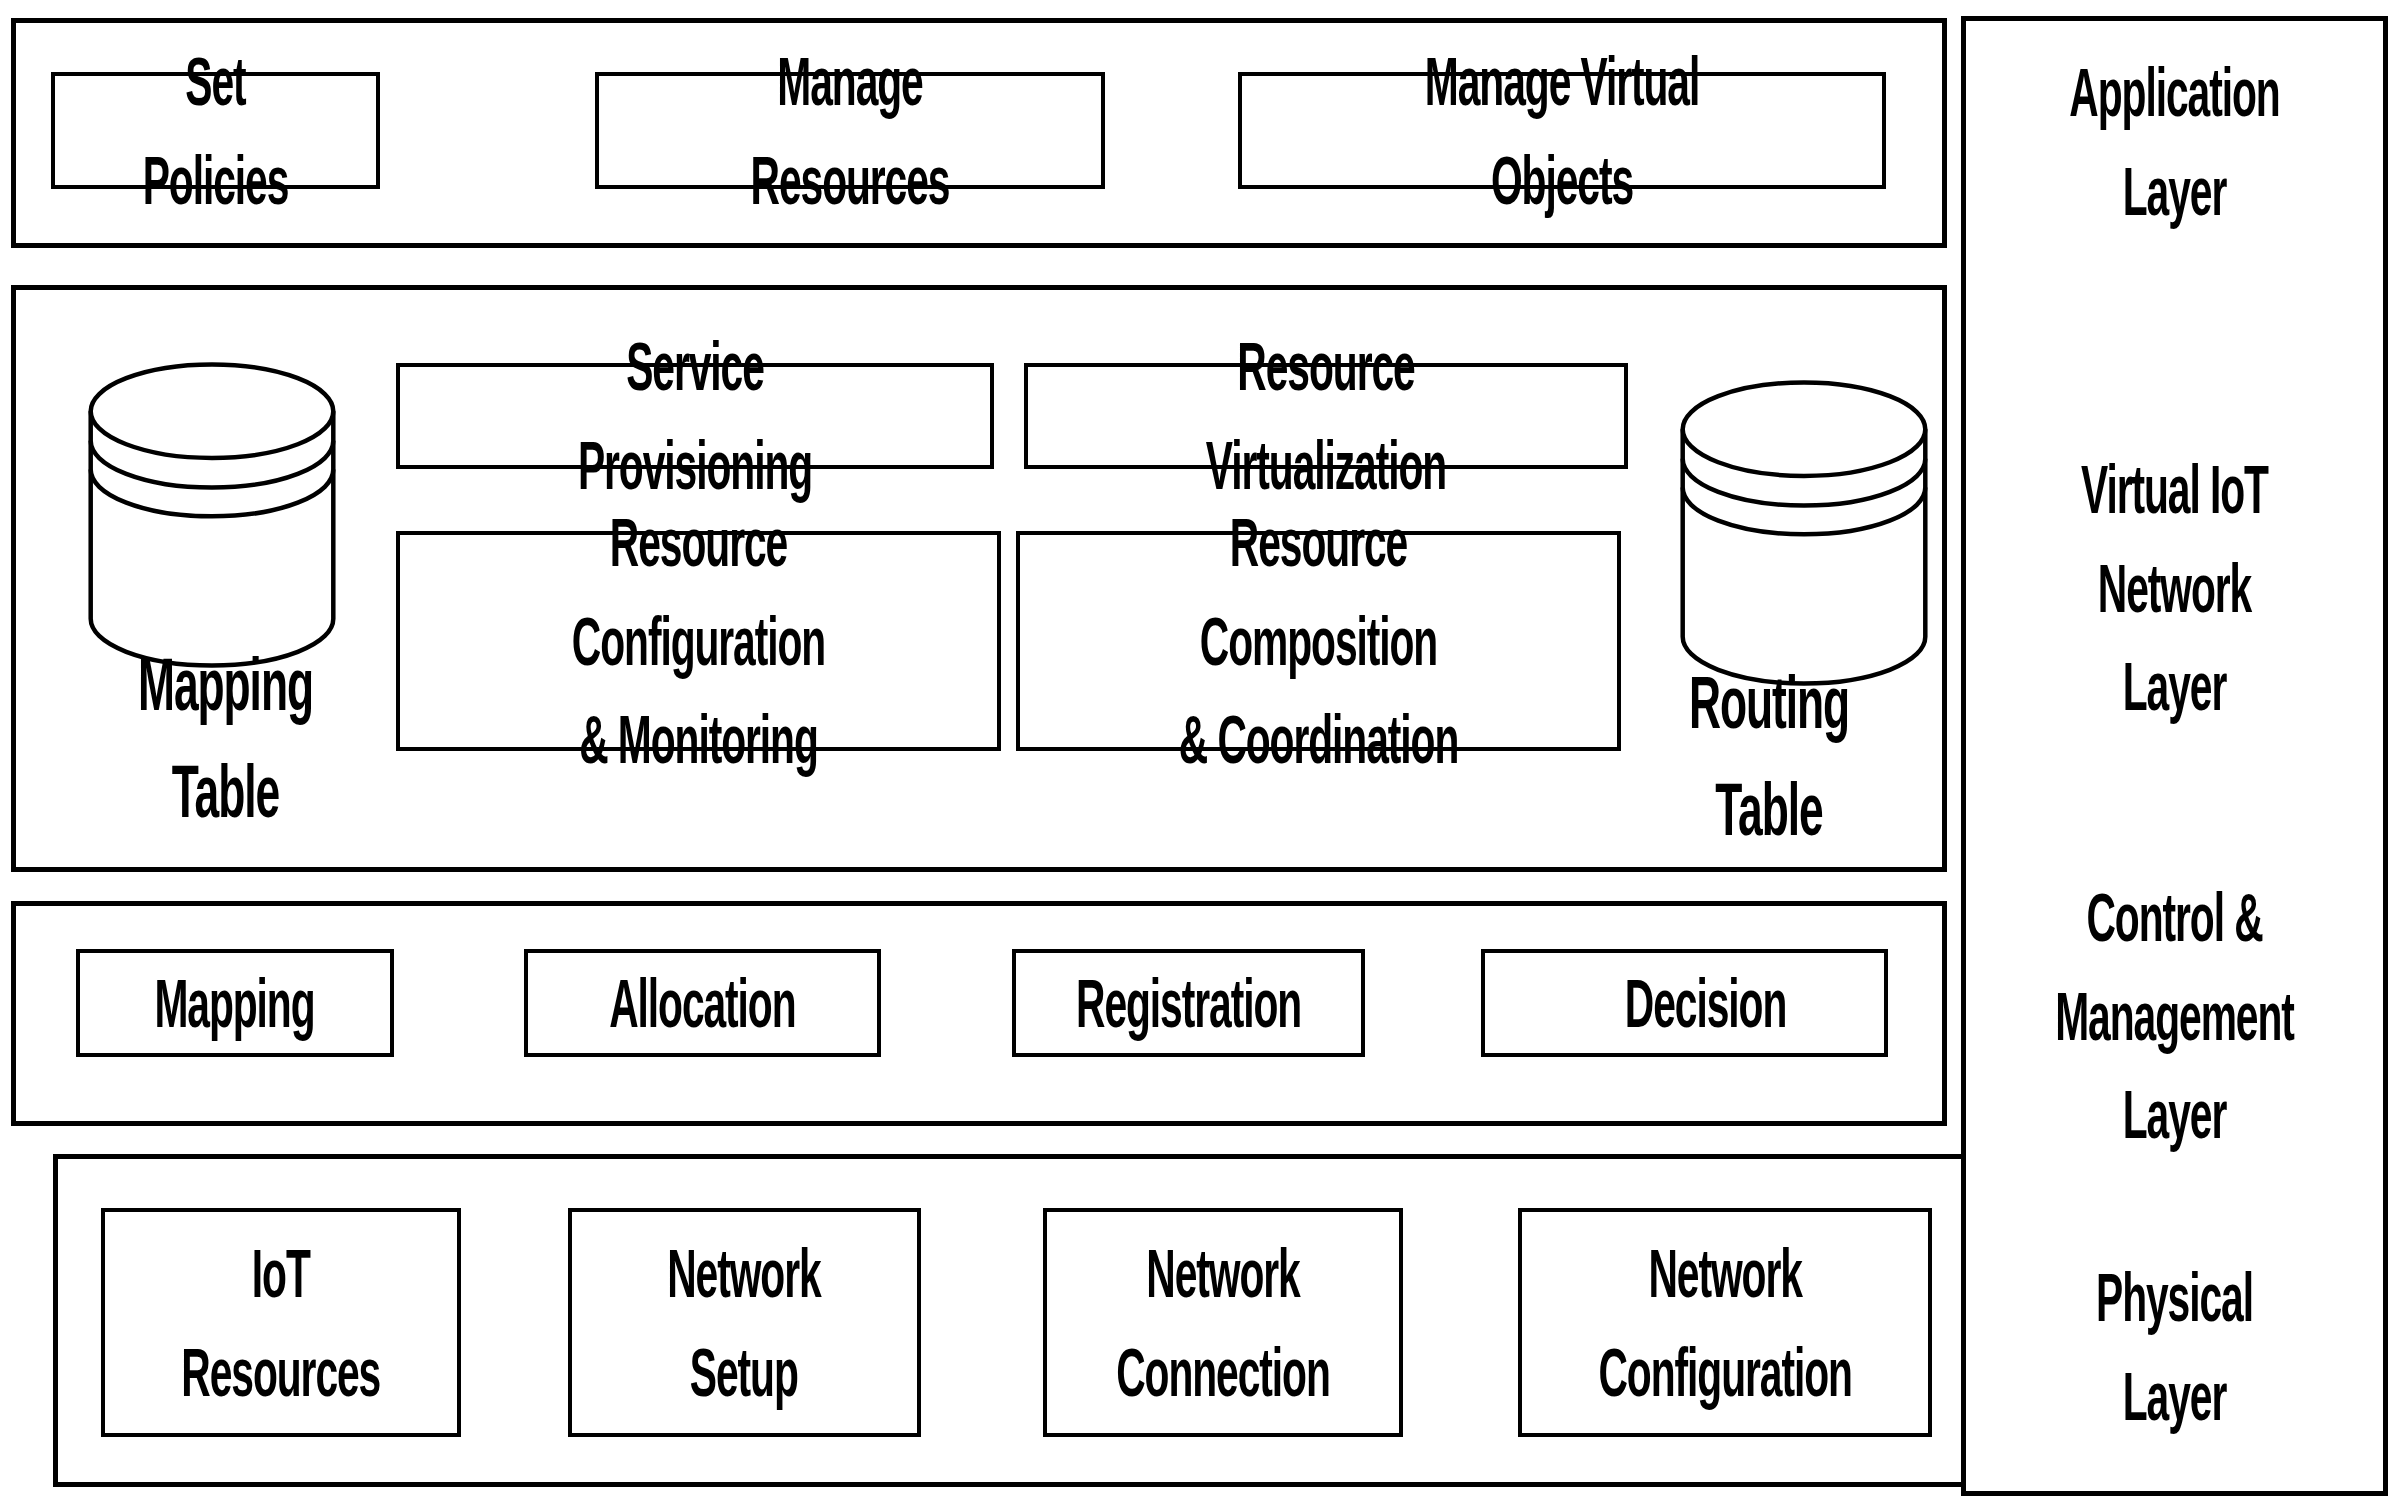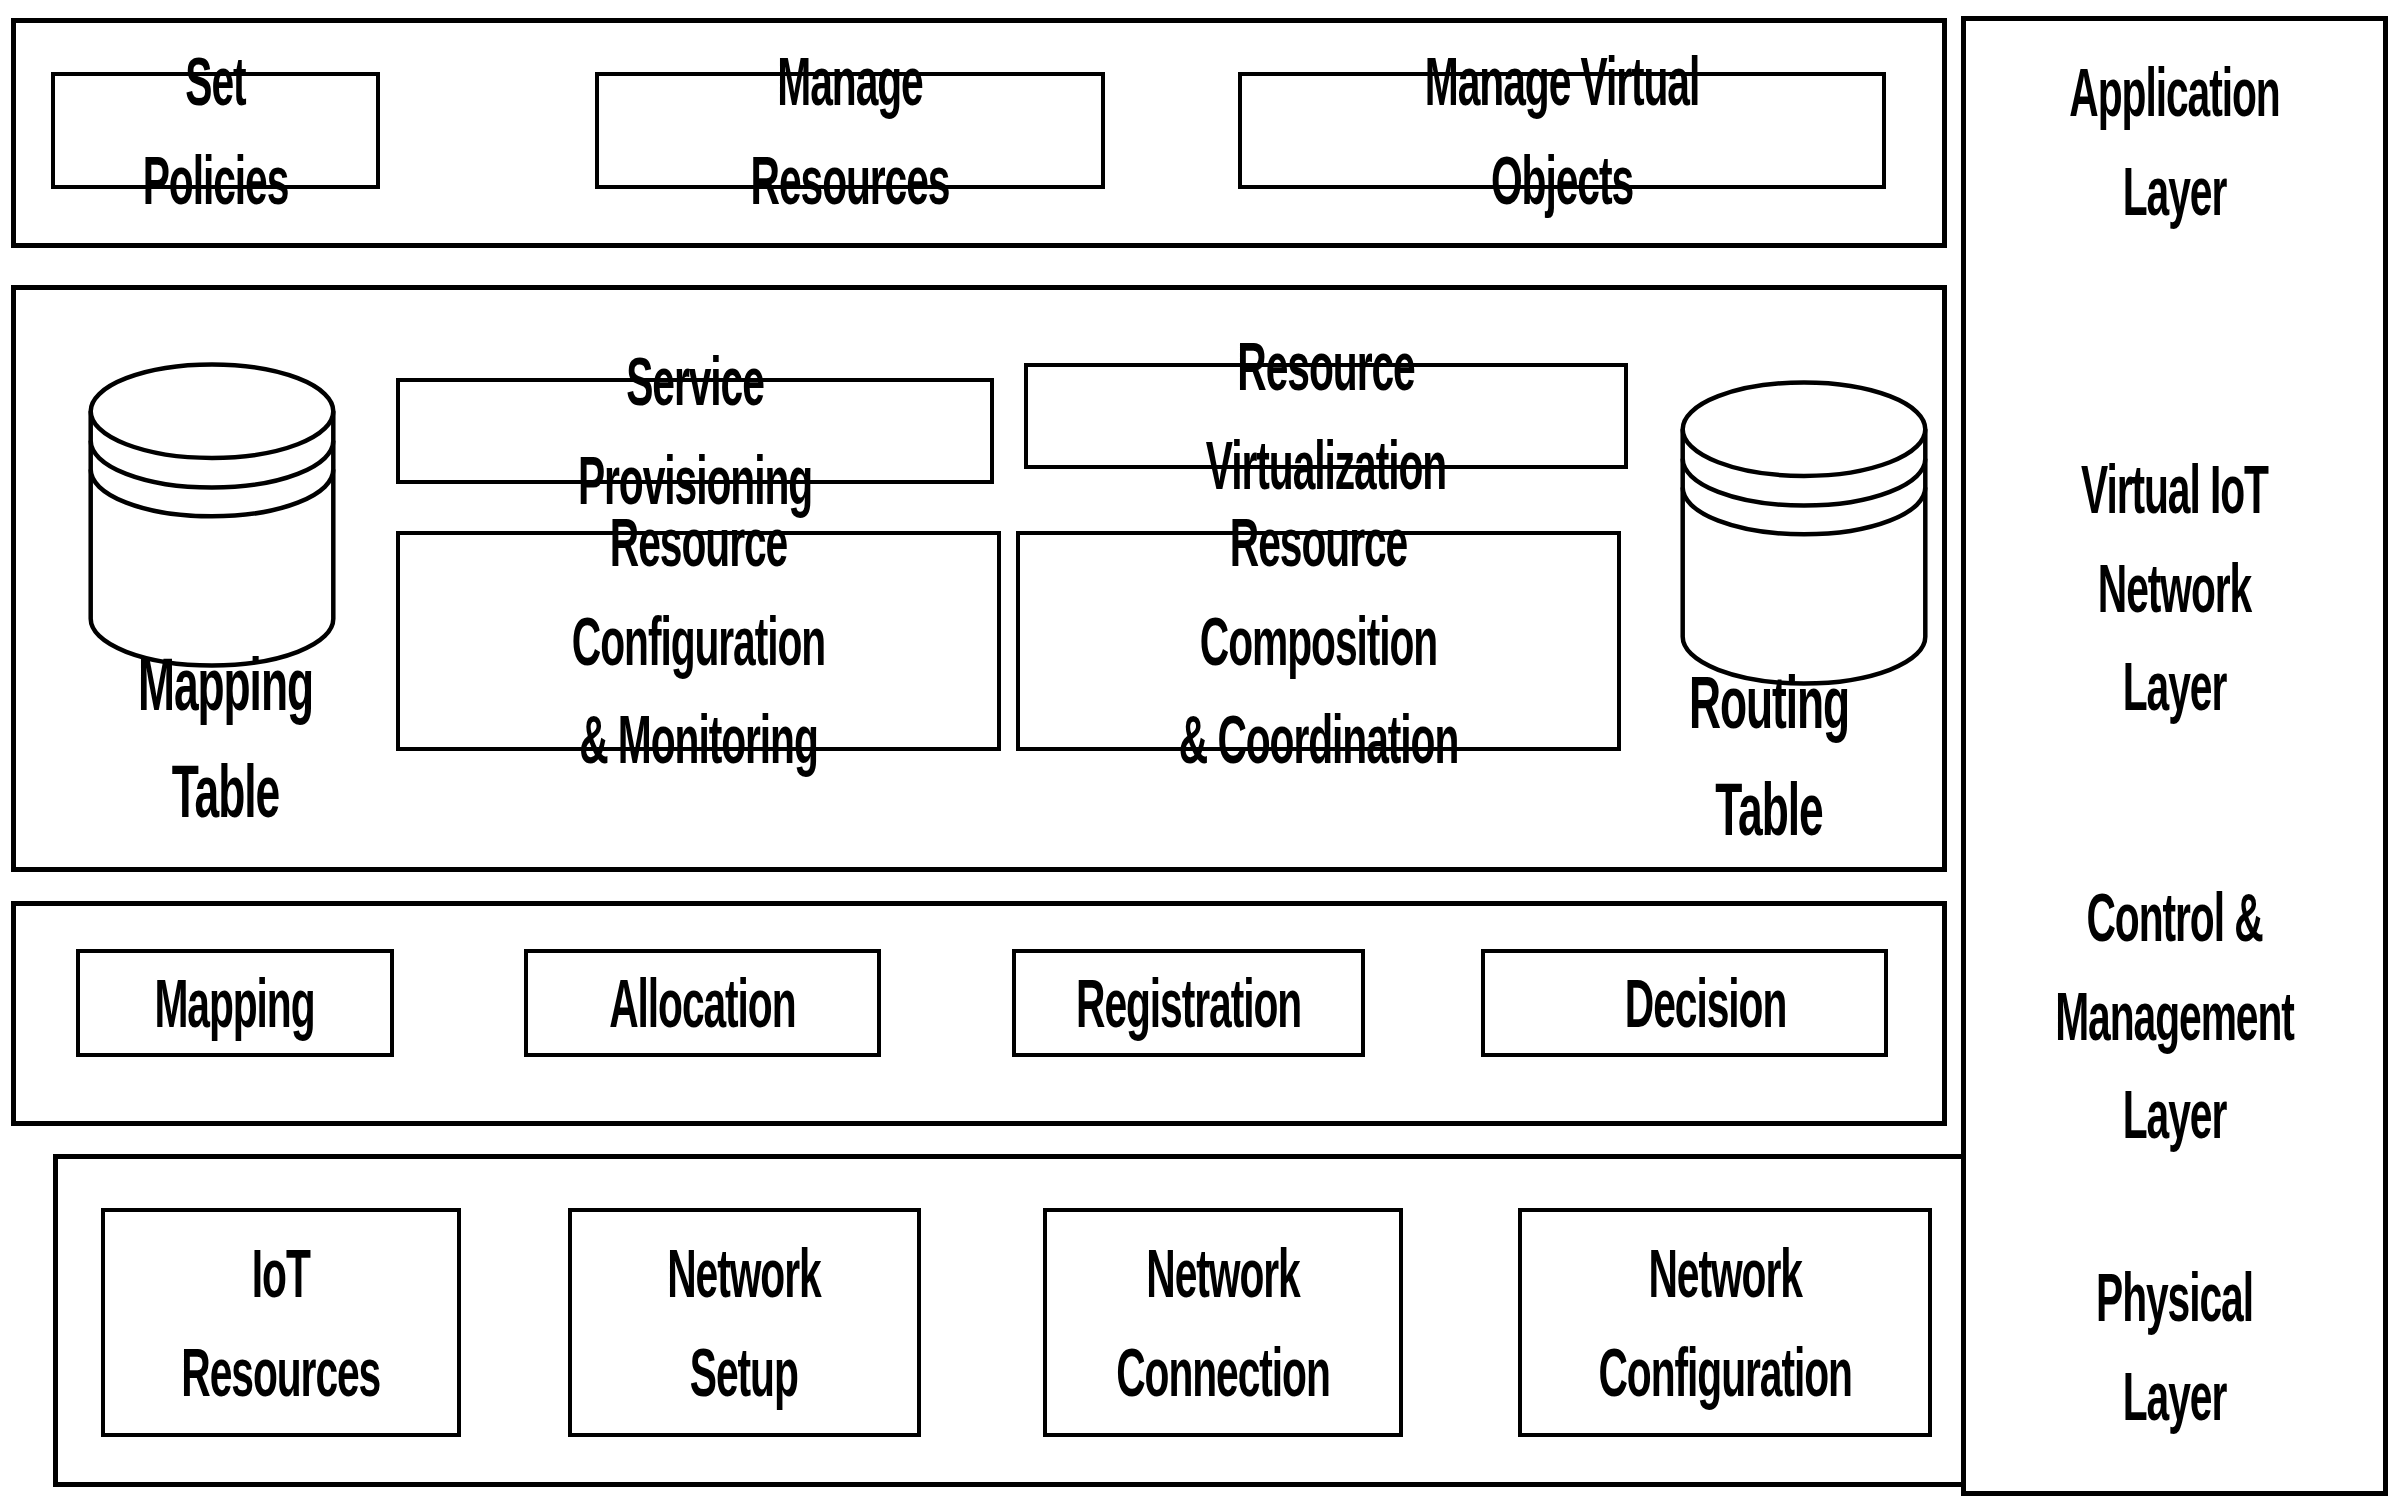--- a/index.html
+++ b/index.html
@@ -54,21 +54,21 @@
         <path d="M3,57 V288 A135,52 0 0 0 273,288 V57" fill="#ffffff" stroke="#000000" stroke-width="5"></path>
         <path d="M3,90 A135,52 0 0 0 273,90" fill="none" stroke="#000000" stroke-width="5"></path>
         <path d="M3,122 A135,52 0 0 0 273,122" fill="none" stroke="#000000" stroke-width="5"></path>
         <ellipse cx="138" cy="57" rx="135" ry="52" fill="#ffffff" stroke="#000000" stroke-width="5"></ellipse>
       </svg>
     </div>
     <div class="free-label" style="right:1.8px; top:466px; width:342px;">
       <span class="lbl" style="font-size:74px;">Routing Table</span>
     </div>
 
-    <div class="node" style="left:380px; top:88px; width:598px; height:106px;">
+    <div class="node" style="left:380px; top:73px; width:598px; height:106px;">
       <span class="lbl">Service Provisioning</span>
     </div>
     <div class="node" style="left:1008px; top:73px; width:604px; height:106px;">
       <span class="lbl">Resource Virtualization</span>
     </div>
     <div class="node" style="left:380px; top:241px; width:605px; height:220px;">
       <span class="lbl">Resource Configuration
 &amp; Monitoring</span>
     </div>
     <div class="node" style="left:1000px; top:241px; width:605px; height:220px;">

